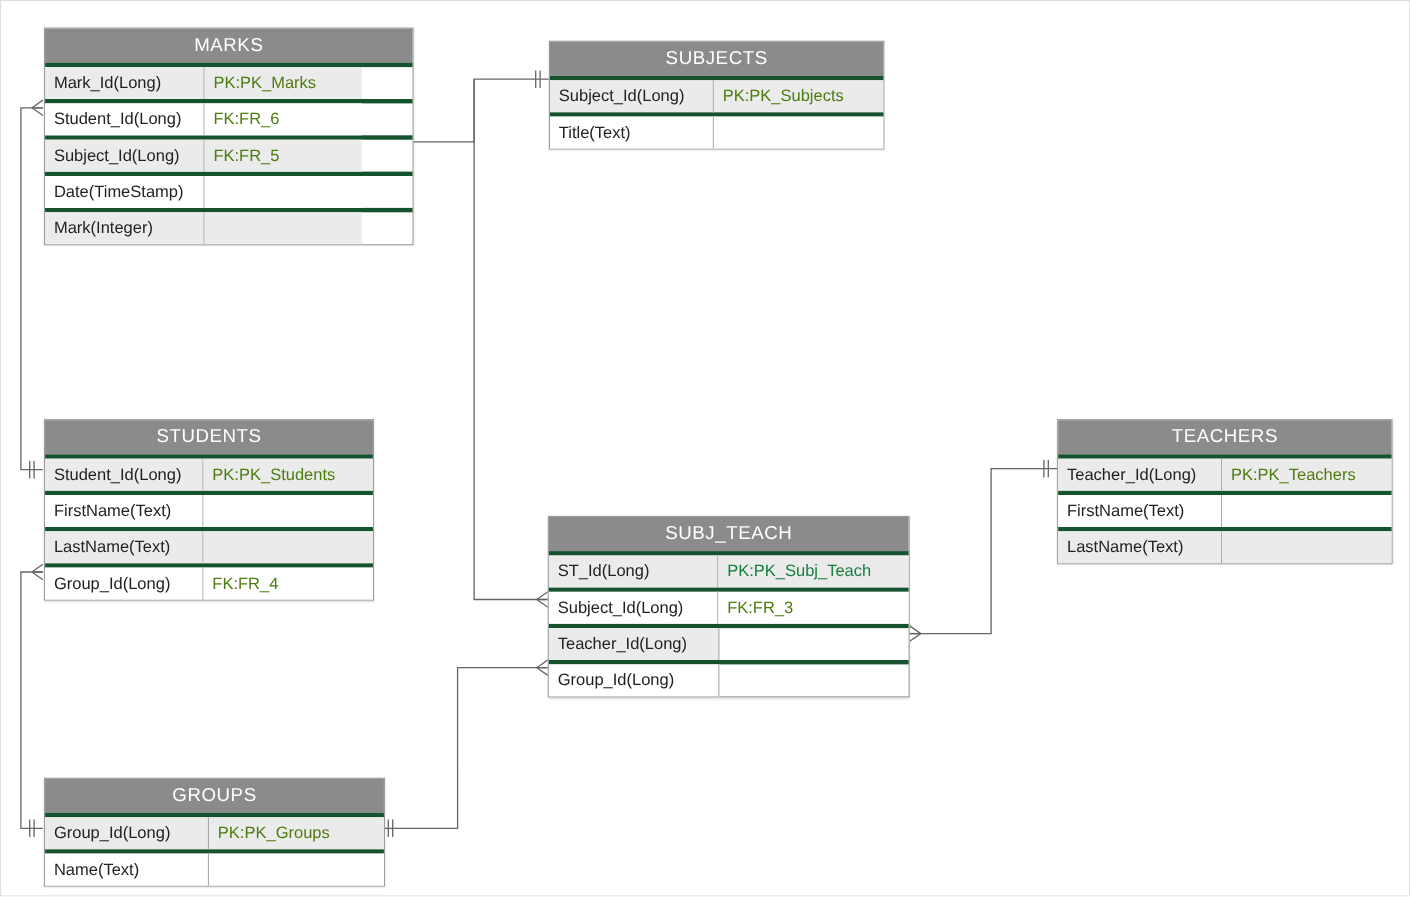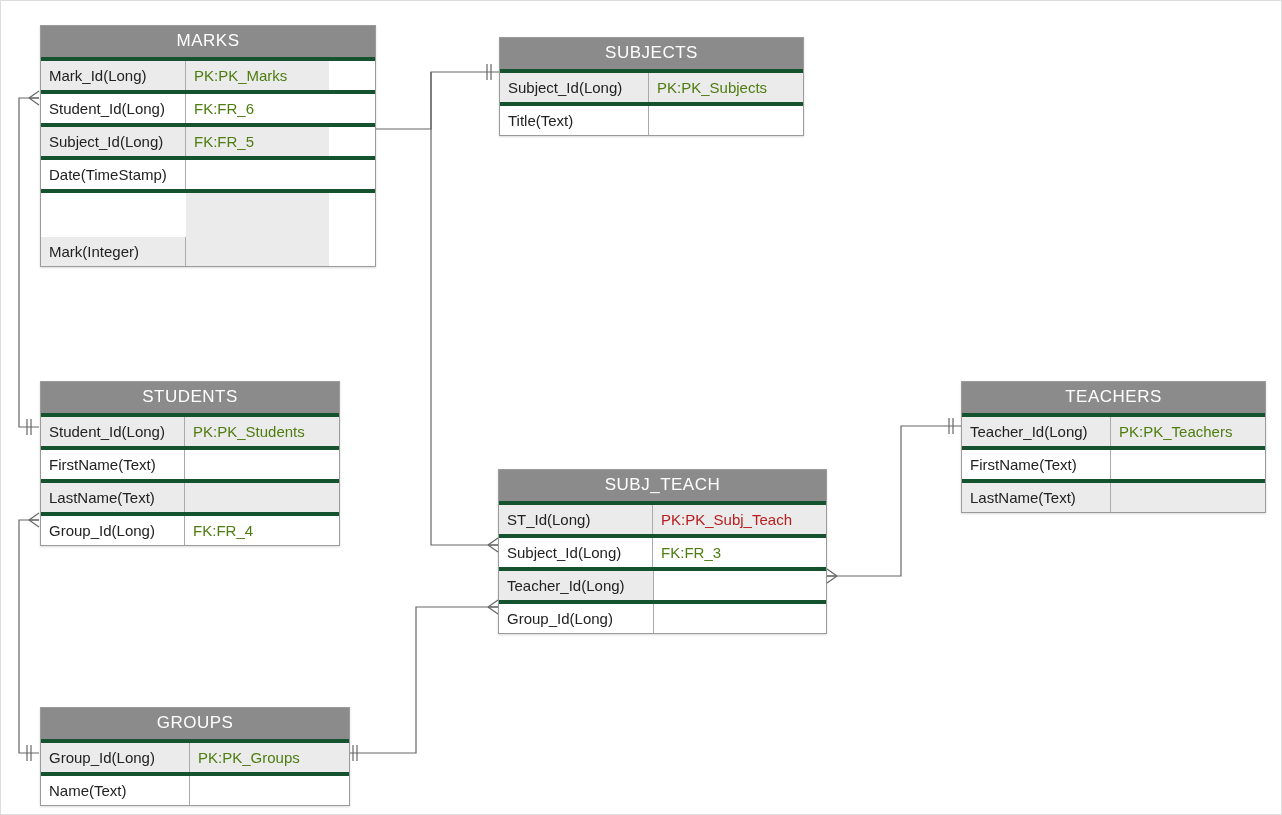--- a/index.html
+++ b/index.html
@@ -63,21 +63,21 @@
   .entity .row .cell {
     background: #fff;
   }
   .entity .row.shaded .cell {
     background: #ebebeb;
   }
   .entity .cell.constraint {
     color: #4d7c0f;
   }
   .entity .cell.constraint.pkblue {
-    color: #b91c1c;
+    color: #15803d;
   }
 </style>
 </head>
 <body>
 <div class="canvas">
 
 <svg class="connectors">
   <defs>
     <g id="crow-left">
       <line x1="0" y1="0" x2="-10" y2="-7"></line>
@@ -144,21 +144,21 @@
       </div>
       <div class="row shaded">
         <div class="cell name" style="width: 145px;">Subject_Id(Long)</div>
         <div class="cell constraint" style="width: 143px;">FK:FR_5</div>
       </div>
       <div class="row">
         <div class="cell name" style="width: 145px;">Date(TimeStamp)</div>
         <div class="cell constraint" style="width: 143px;"></div>
       </div>
       <div class="row shaded">
-        <div class="cell name" style="width: 145px; margin-top: 44px;">Mark(Integer)</div>
+        <div class="cell name" style="width: 145px;">Mark(Integer)</div>
         <div class="cell constraint" style="width: 143px;"></div>
       </div>
     </div>
 <div class="entity" style="left: 498px; top: 36px; width: 305px;">
   <div class="title">SUBJECTS</div>
 <div class="row shaded">
         <div class="cell name" style="width: 150px;">Subject_Id(Long)</div>
         <div class="cell constraint" style="width: 155px;">PK:PK_Subjects</div>
       </div>
       <div class="row">

